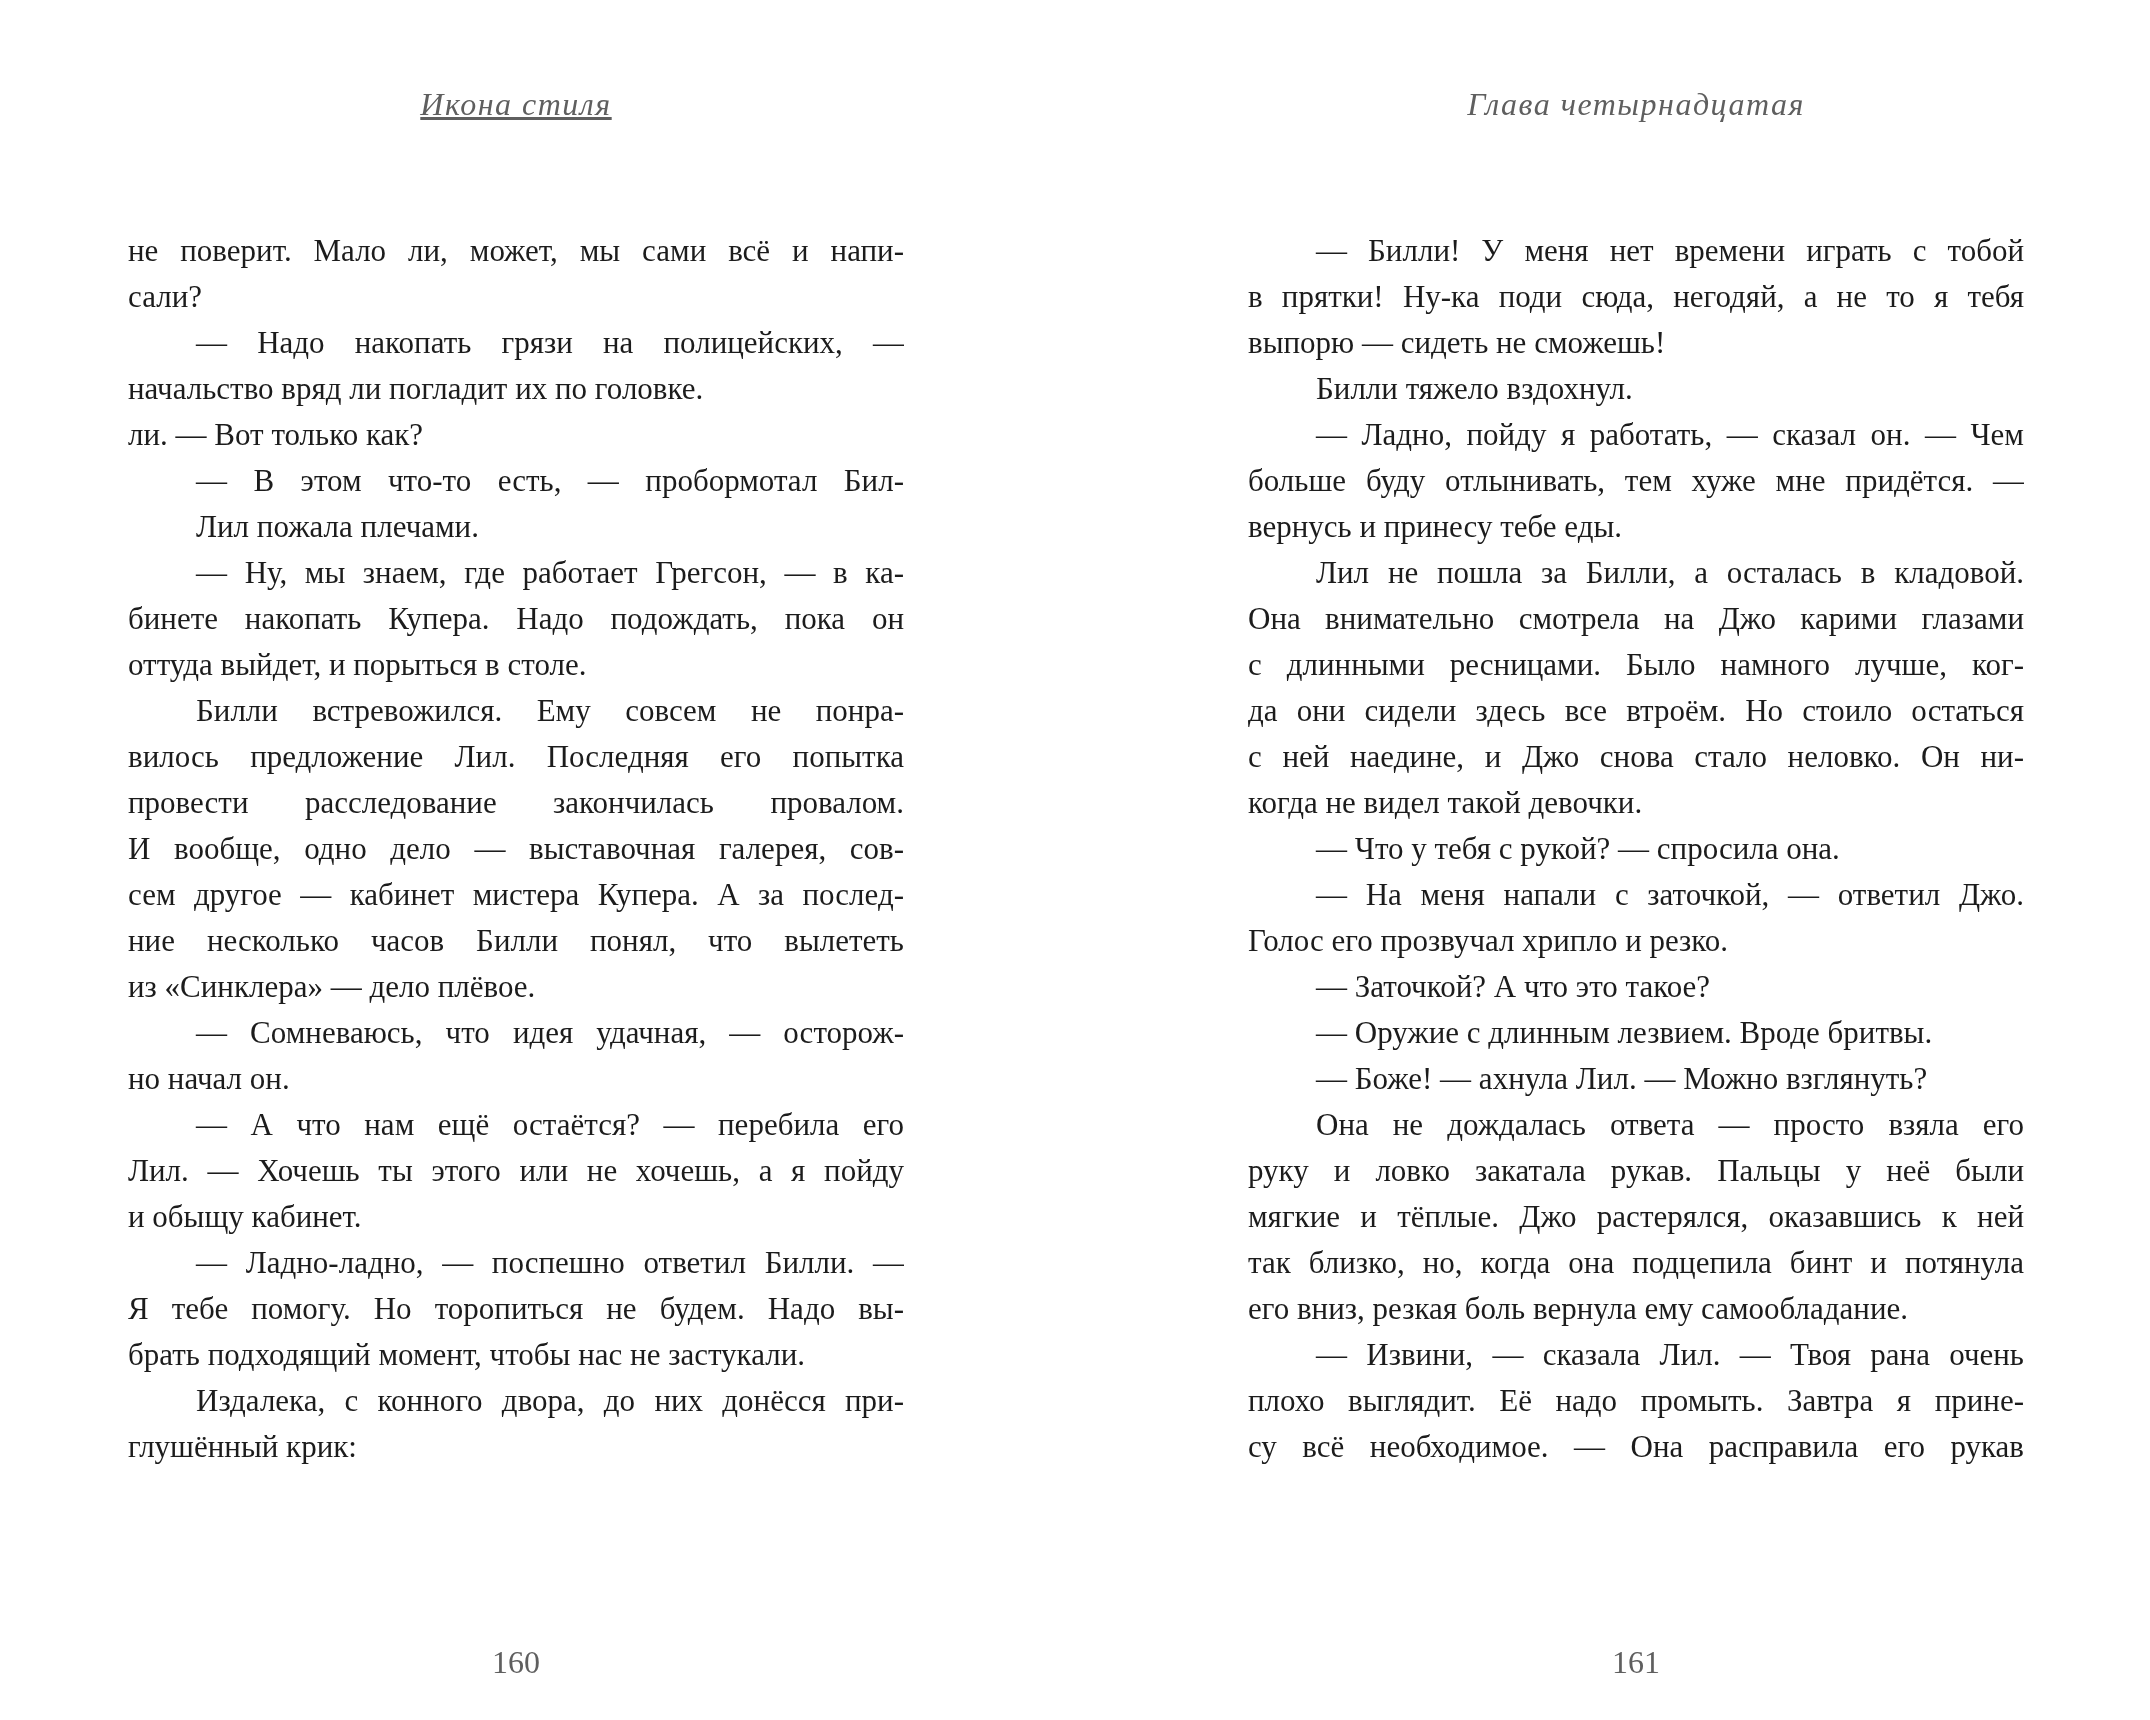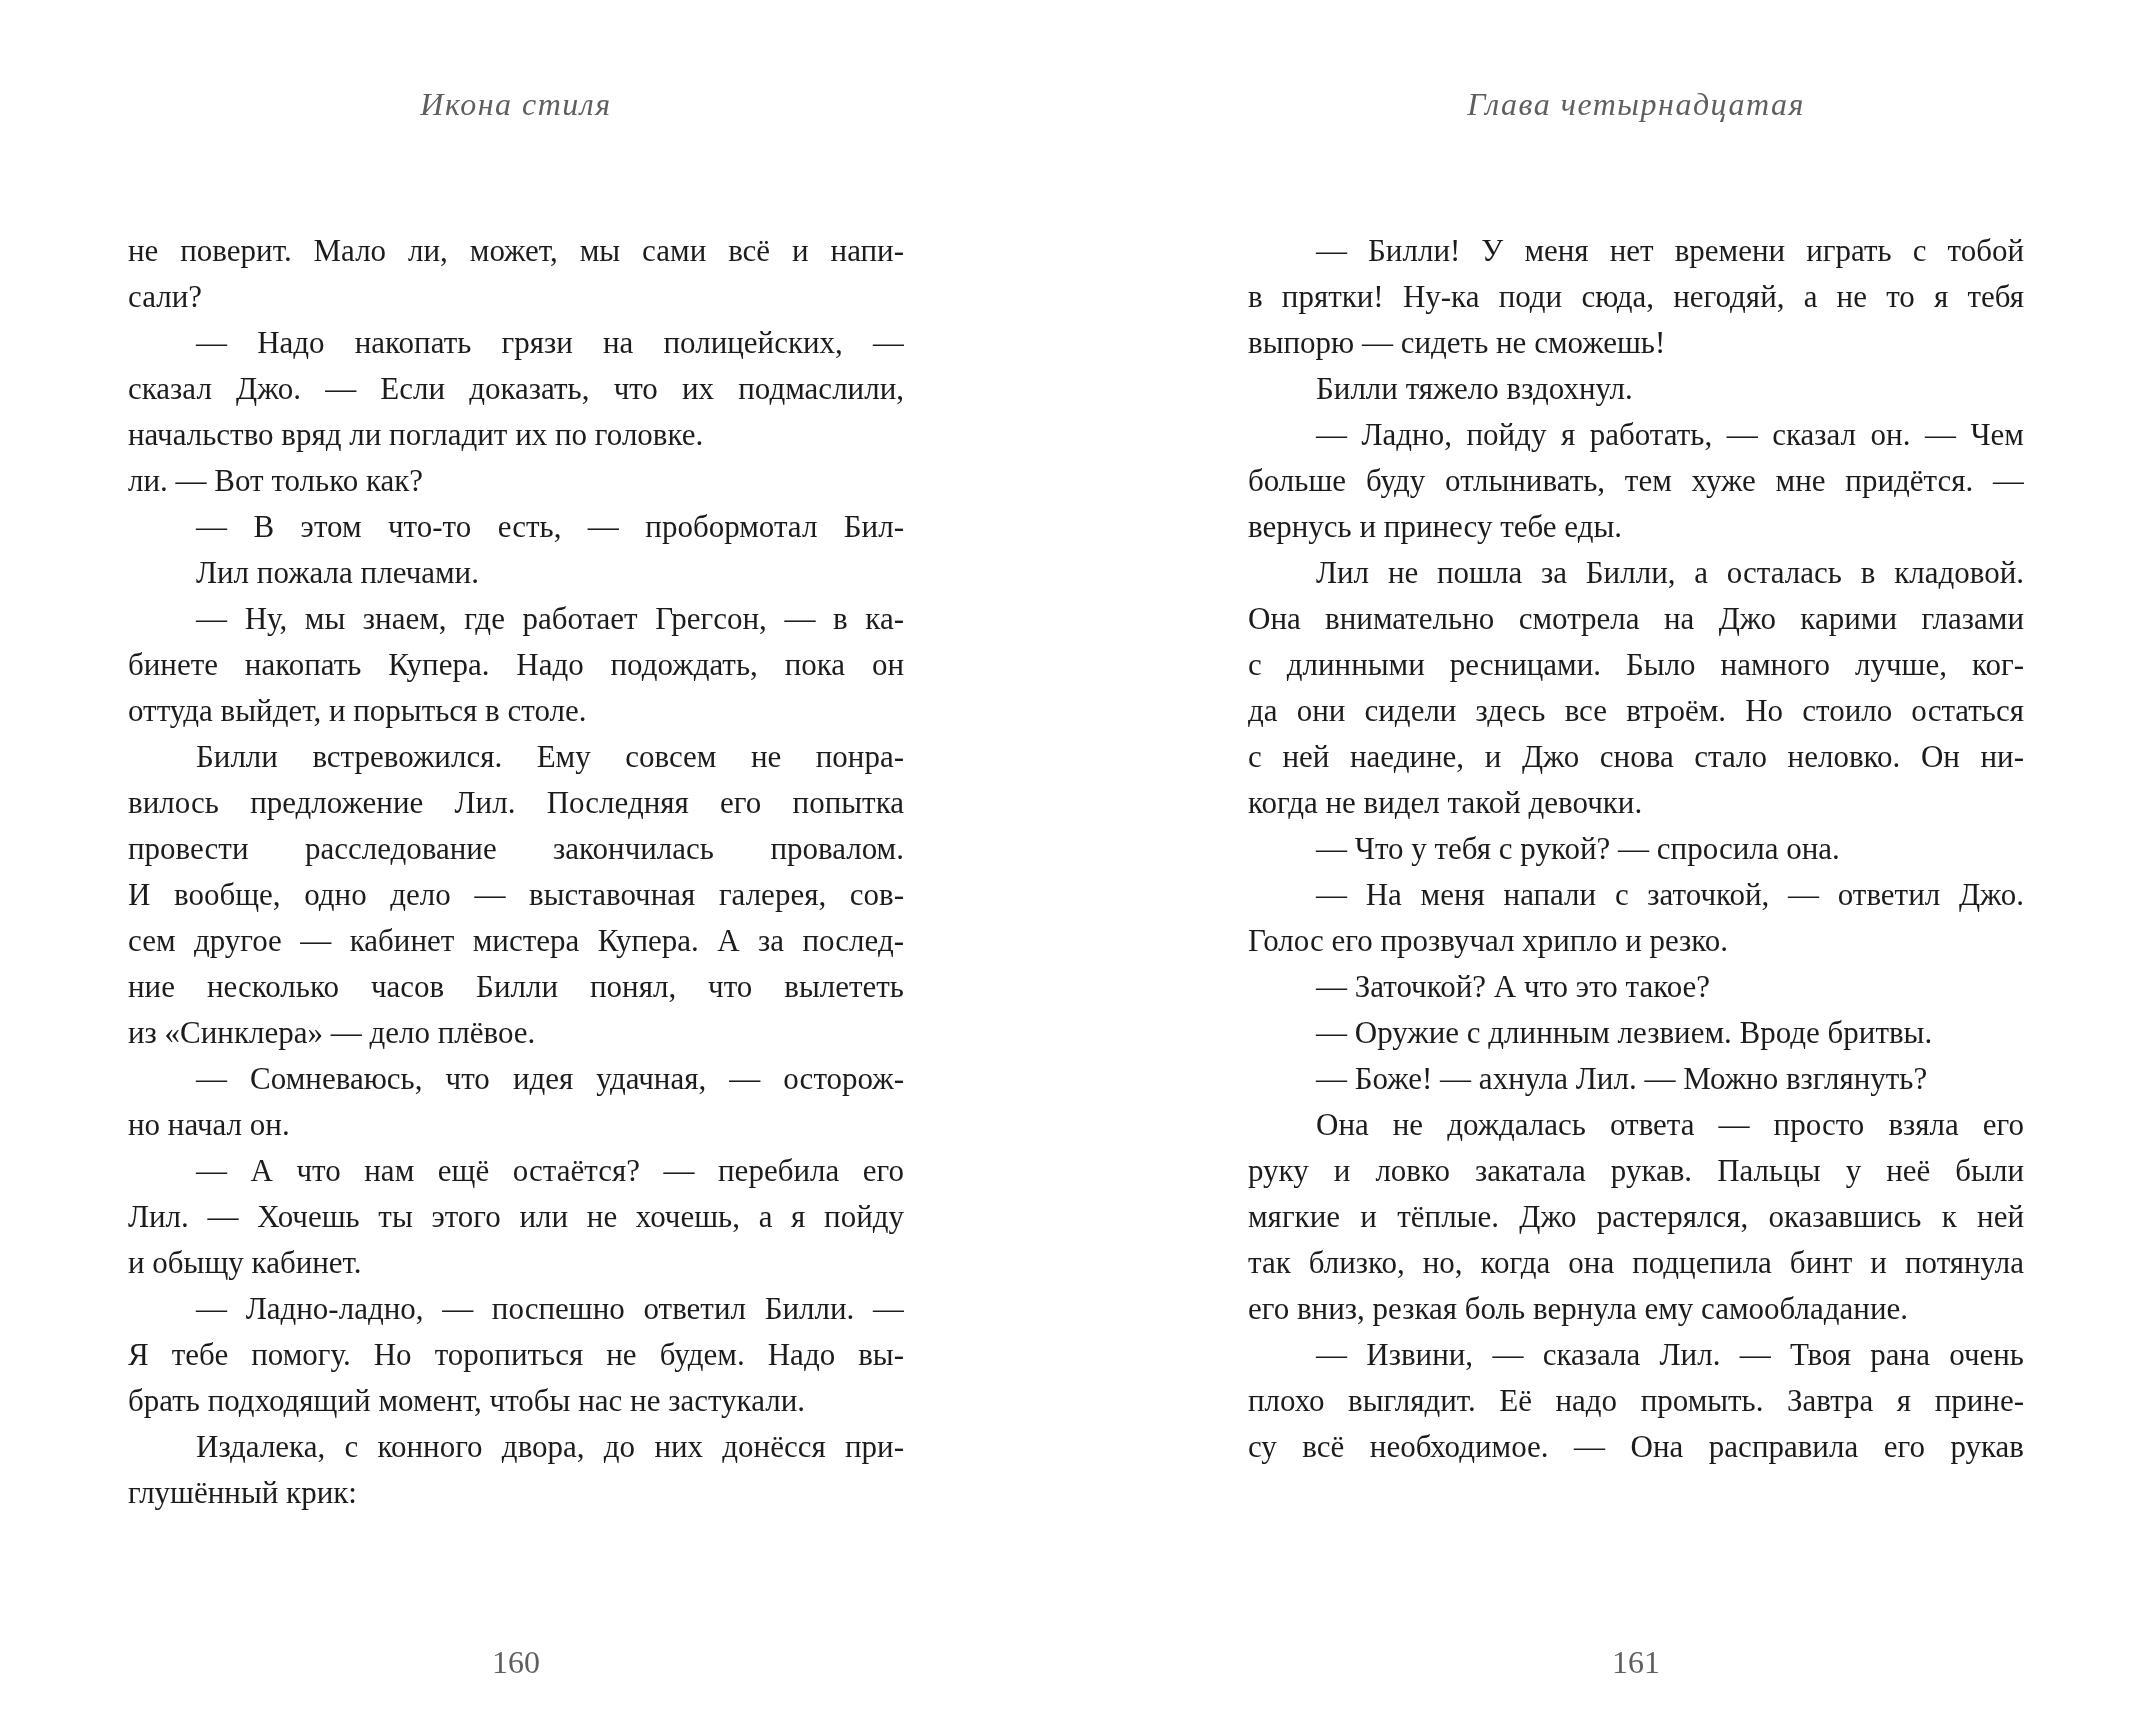--- a/index.html
+++ b/index.html
@@ -27,21 +27,21 @@
   .running-head {
     position: absolute;
     top: 86px;
     width: 776px;
     text-align: center;
     font-style: italic;
     font-size: 32px;
     letter-spacing: 1.5px;
     color: var(--muted);
   }
-  .running-head.left { left: 128px; }
+  .running-head.left { left: 128px; text-decoration: underline; }
   .running-head.right { left: 1248px; }
   .text-block {
     position: absolute;
     top: 228px;
     width: 776px;
     font-size: 31px;
   }
   .text-block.left { left: 128px; }
   .text-block.right { left: 1248px; }
   .line {
@@ -73,21 +73,20 @@
 <body>
 
 <div class="spread">
 
   <section>
     <div class="running-head left">Икона стиля</div>
     <div class="text-block left">
         <div class="line just">не поверит. Мало ли, может, мы сами всё и напи-</div>
         <div class="line">сали?</div>
         <div class="line indent just">— Надо накопать грязи на полицейских, —</div>
-        <div class="line just">сказал Джо. — Если доказать, что их подмаслили,</div>
         <div class="line">начальство вряд ли погладит их по головке.</div>
         <div class="line">ли. — Вот только как?</div>
         <div class="line indent just">— В этом что-то есть, — пробормотал Бил-</div>
         <div class="line indent">Лил пожала плечами.</div>
         <div class="line indent just">— Ну, мы знаем, где работает Грегсон, — в ка-</div>
         <div class="line just">бинете накопать Купера. Надо подождать, пока он</div>
         <div class="line">оттуда выйдет, и порыться в столе.</div>
         <div class="line indent just">Билли встревожился. Ему совсем не понра-</div>
         <div class="line just">вилось предложение Лил. Последняя его попытка</div>
         <div class="line just">провести расследование закончилась провалом.</div>

